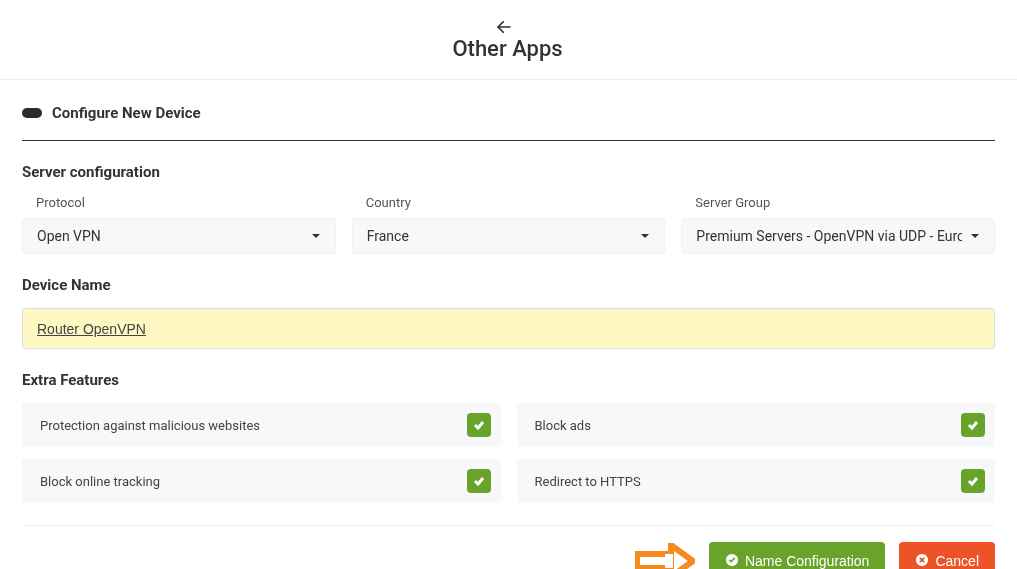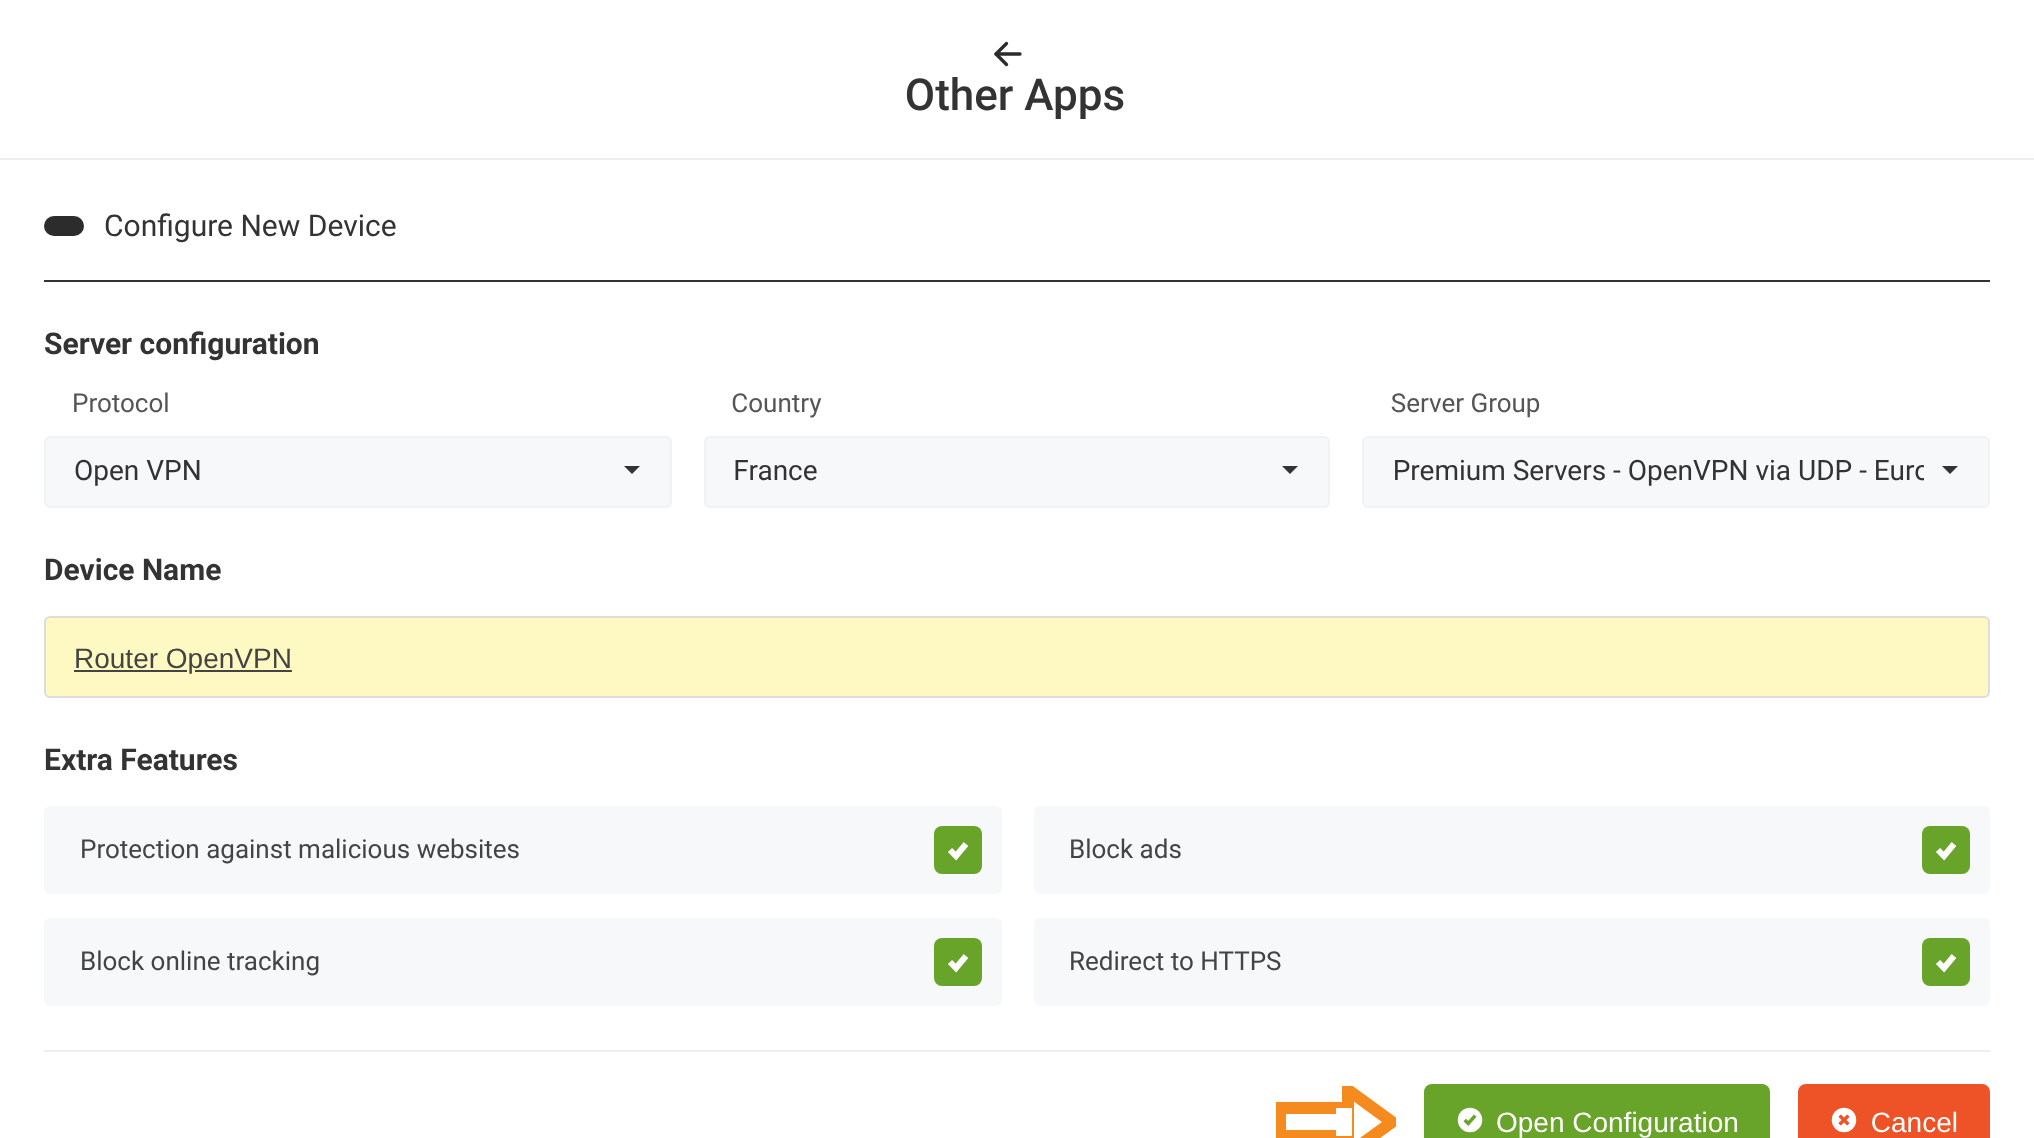--- a/index.html
+++ b/index.html
@@ -40,21 +40,21 @@
     }
     .pill {
       width: 20px;
       height: 10px;
       background: #2c2c2c;
       border-radius: 5px;
       margin-right: 10px;
     }
     .section-title {
       font-size: 15px;
-      font-weight: 400;
+      font-weight: 700;
       color: #333;
     }
     .subsection-title {
       font-size: 15px;
       font-weight: 700;
       color: #333;
       margin-top: 22px;
       margin-bottom: 14px;
     }
     .row3 {
@@ -275,21 +275,21 @@
         <rect x="2" y="11" width="34" height="14" fill="none" stroke="#f58a1e" stroke-width="6"></rect>
         <polygon points="36,2 58,18 36,34" fill="none" stroke="#f58a1e" stroke-width="6" stroke-linejoin="miter"></polygon>
         <rect x="30" y="11" width="8" height="14" fill="#fff"></rect>
       </svg>
     </span>
     <button class="btn btn-save">
       <span><svg viewBox="0 0 16 16">
             <circle cx="8" cy="8" r="7" fill="#fff"></circle>
             <polyline points="5 8 7 10 11 5.5" fill="none" stroke="#68a32a" stroke-width="2"></polyline>
           </svg></span>
-      <span>Open Configuration</span>
+      <span>Name Configuration</span>
     </button>
     <button class="btn btn-cancel">
       <span><svg viewBox="0 0 16 16">
             <circle cx="8" cy="8" r="7" fill="#fff"></circle>
             <line x1="5.5" y1="5.5" x2="10.5" y2="10.5" stroke="#ed5326" stroke-width="2"></line>
             <line x1="10.5" y1="5.5" x2="5.5" y2="10.5" stroke="#ed5326" stroke-width="2"></line>
           </svg></span>
       <span>Cancel</span>
     </button>
   </div>

